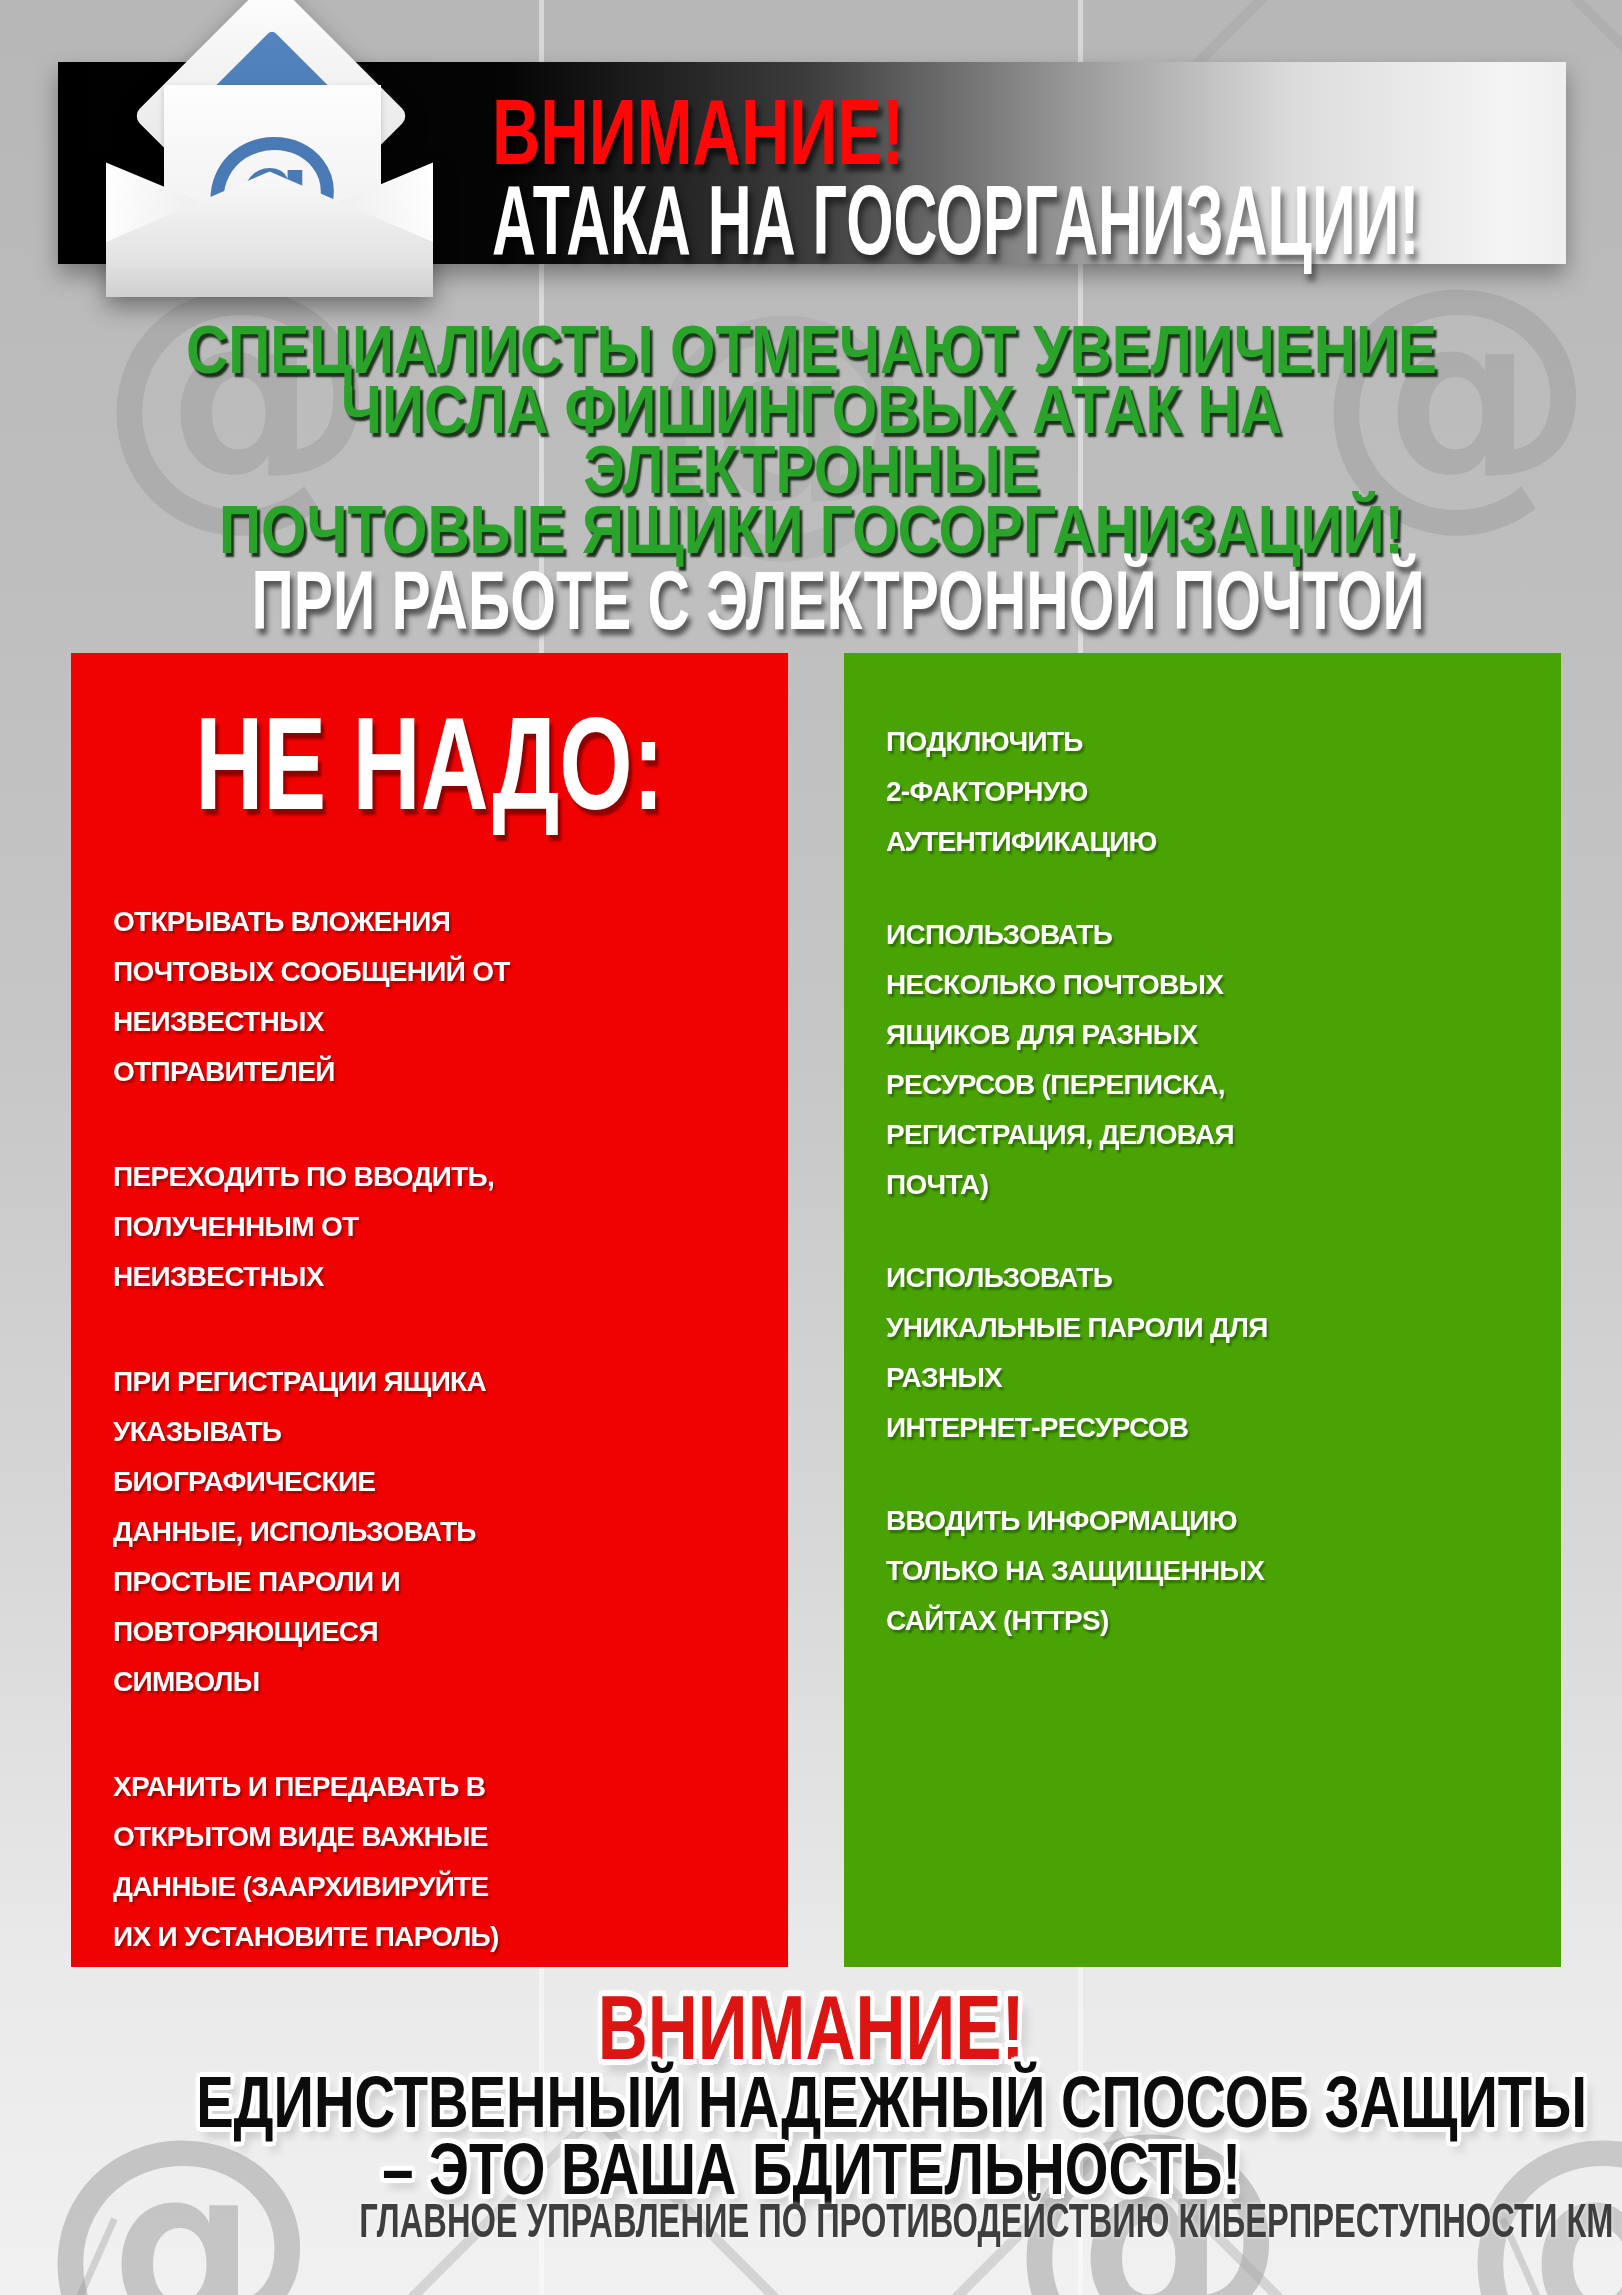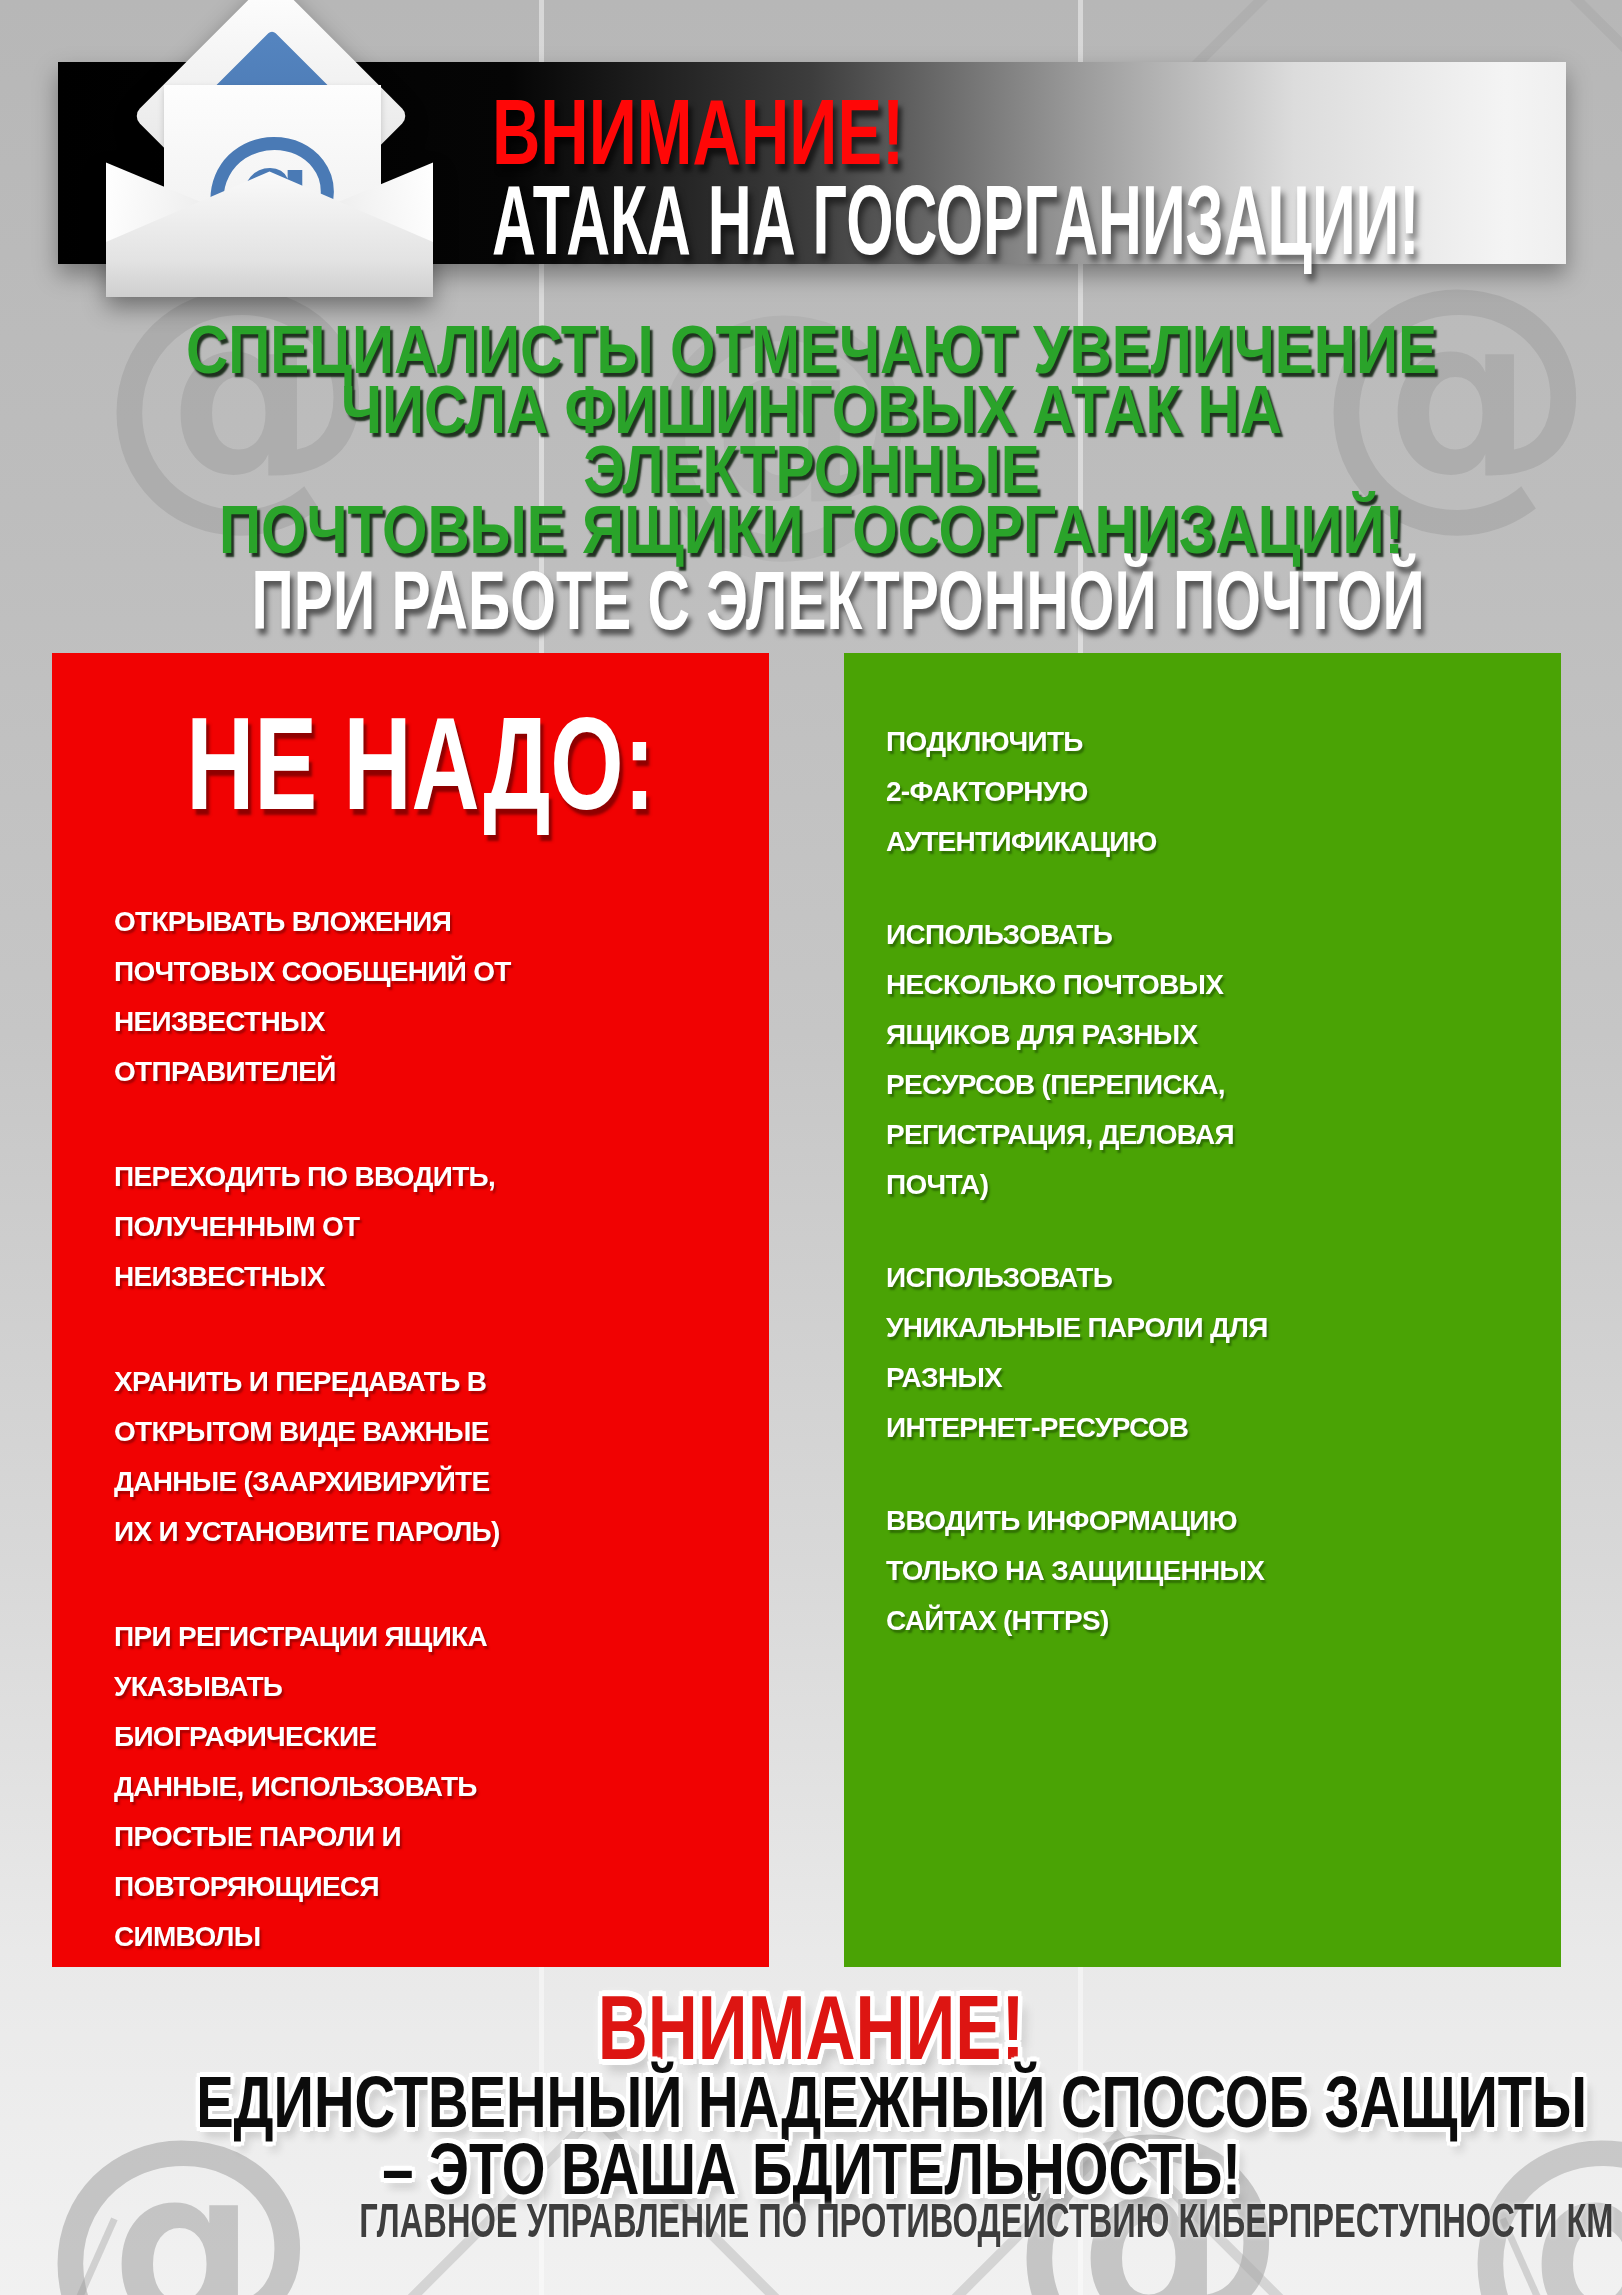--- a/index.html
+++ b/index.html
@@ -54,21 +54,21 @@
   }
   
   .subtitle{position:absolute;left:0;top:552px;width:100%;text-align:center;z-index:2;}
   .subtitle-text{
     display:inline-block;transform:scaleX(.70);transform-origin:center top;
     font-size:84px;color:#ffffff;white-space:nowrap;
     text-shadow:4.6px 5.9px 6.5px rgba(80,80,80,.95);
   }
   
   .panel{position:absolute;top:653px;width:717px;height:1314px;z-index:2;box-sizing:border-box;}
-  .panel-dont{left:52px;background:#f10202;padding-left:20px;}
+  .panel-dont{left:71px;background:#f10202;}
   .panel-do{left:844px;background:#4aa305;}
   .panel-header{width:100%;text-align:center;margin-top:42px;}
   .panel-header-text{
     display:inline-block;transform:scaleX(.72);transform-origin:center top;
     font-size:131px;color:#ffffff;white-space:nowrap;line-height:1.05;
   }
   .panel-dont .panel-header-text{text-shadow:4.6px 5.9px 3.3px rgba(110,0,0,.75);}
   .panel-do  .panel-header-text{text-shadow:4.6px 5.9px 3.3px rgba(25,70,0,.75);}
   .panel-items{margin-top:64px;padding:0 19.6px 0 42px;}
   .panel-item{
@@ -155,31 +155,31 @@
       <span class="panel-header-text">НЕ НАДО:</span>
     </div>
     <div class="panel-items">
       <div class="panel-item">ОТКРЫВАТЬ ВЛОЖЕНИЯ
 ПОЧТОВЫХ СООБЩЕНИЙ ОТ
 НЕИЗВЕСТНЫХ
 ОТПРАВИТЕЛЕЙ</div>
       <div class="panel-item">ПЕРЕХОДИТЬ ПО ВВОДИТЬ,
 ПОЛУЧЕННЫМ ОТ
 НЕИЗВЕСТНЫХ</div>
-      <div class="panel-item">ХРАНИТЬ И ПЕРЕДАВАТЬ В
-ОТКРЫТОМ ВИДЕ ВАЖНЫЕ
-ДАННЫЕ (ЗААРХИВИРУЙТЕ
-ИХ И УСТАНОВИТЕ ПАРОЛЬ)</div>
       <div class="panel-item">ПРИ РЕГИСТРАЦИИ ЯЩИКА
 УКАЗЫВАТЬ
 БИОГРАФИЧЕСКИЕ
 ДАННЫЕ, ИСПОЛЬЗОВАТЬ
 ПРОСТЫЕ ПАРОЛИ И
 ПОВТОРЯЮЩИЕСЯ
 СИМВОЛЫ</div>
+      <div class="panel-item">ХРАНИТЬ И ПЕРЕДАВАТЬ В
+ОТКРЫТОМ ВИДЕ ВАЖНЫЕ
+ДАННЫЕ (ЗААРХИВИРУЙТЕ
+ИХ И УСТАНОВИТЕ ПАРОЛЬ)</div>
     </div>
   </div>
 
   <div class="panel panel-do">
     <div class="panel-items">
       <div class="panel-item">ПОДКЛЮЧИТЬ
 2-ФАКТОРНУЮ
 АУТЕНТИФИКАЦИЮ</div>
       <div class="panel-item">ИСПОЛЬЗОВАТЬ
 НЕСКОЛЬКО ПОЧТОВЫХ

